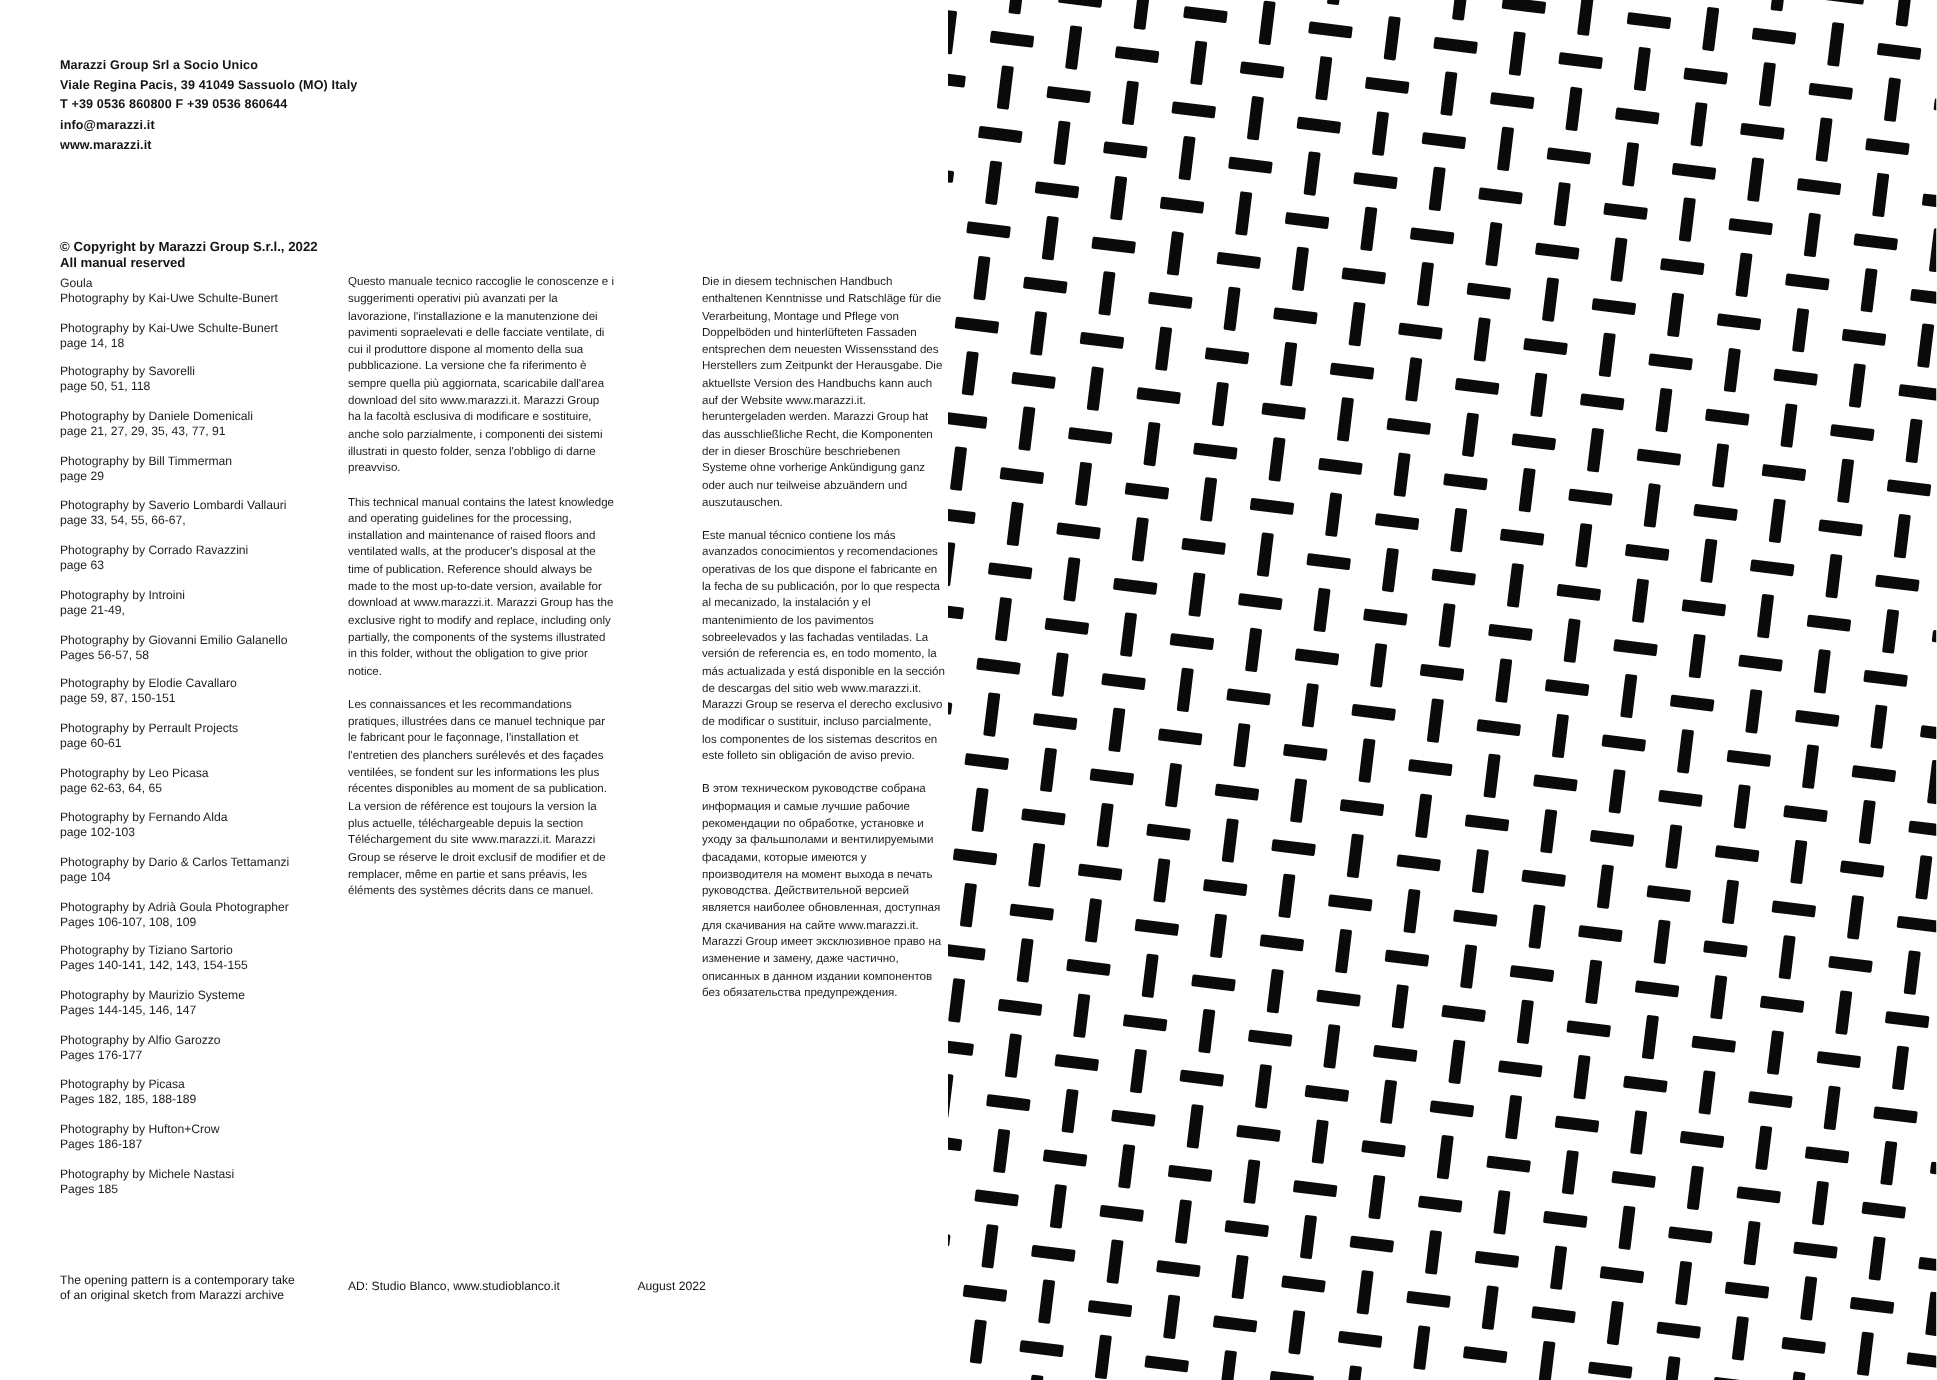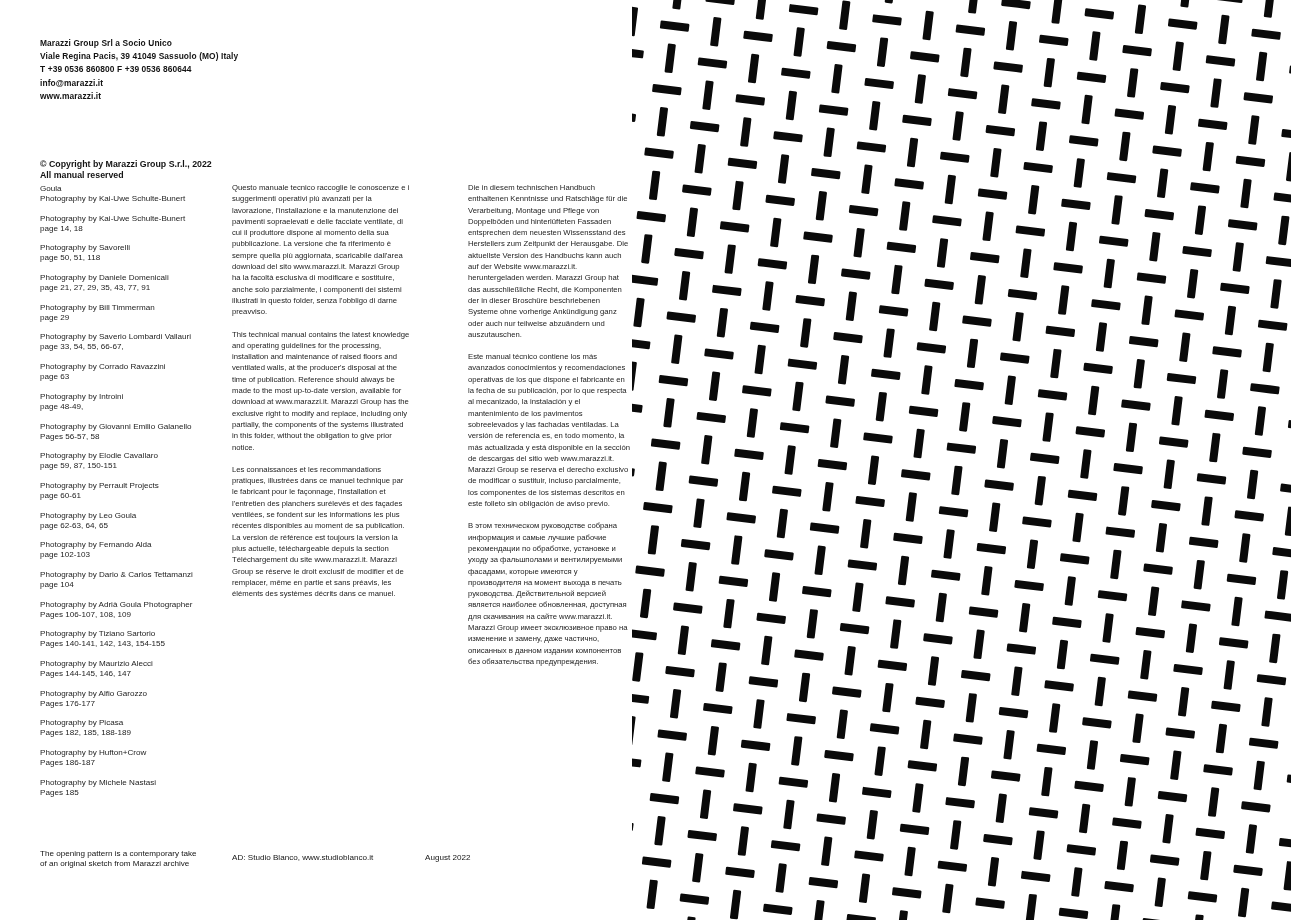--- a/index.html
+++ b/index.html
@@ -85,56 +85,56 @@
     <div class="credit">
       <div>Photography by Saverio Lombardi Vallauri</div>
       <div>page 33, 54, 55, 66-67,</div>
     </div>
     <div class="credit">
       <div>Photography by Corrado Ravazzini</div>
       <div>page 63</div>
     </div>
     <div class="credit">
       <div>Photography by Introini</div>
-      <div>page 48-49,</div>
+      <div>page 21-49,</div>
     </div>
     <div class="credit">
       <div>Photography by Giovanni Emilio Galanello</div>
       <div>Pages 56-57, 58</div>
     </div>
     <div class="credit">
       <div>Photography by Elodie Cavallaro</div>
       <div>page 59, 87, 150-151</div>
     </div>
     <div class="credit">
       <div>Photography by Perrault Projects</div>
       <div>page 60-61</div>
     </div>
     <div class="credit">
-      <div>Photography by Leo Goula</div>
+      <div>Photography by Leo Picasa</div>
       <div>page 62-63, 64, 65</div>
     </div>
     <div class="credit">
       <div>Photography by Fernando Alda</div>
       <div>page 102-103</div>
     </div>
     <div class="credit">
       <div>Photography by Dario &amp; Carlos Tettamanzi</div>
       <div>page 104</div>
     </div>
     <div class="credit">
       <div>Photography by Adrià Goula Photographer</div>
       <div>Pages 106-107, 108, 109</div>
     </div>
     <div class="credit">
       <div>Photography by Tiziano Sartorio</div>
       <div>Pages 140-141, 142, 143, 154-155</div>
     </div>
     <div class="credit">
-      <div>Photography by Maurizio Alecci</div>
+      <div>Photography by Maurizio Systeme</div>
       <div>Pages 144-145, 146, 147</div>
     </div>
     <div class="credit">
       <div>Photography by Alfio Garozzo</div>
       <div>Pages 176-177</div>
     </div>
     <div class="credit">
       <div>Photography by Picasa</div>
       <div>Pages 182, 185, 188-189</div>
     </div>

